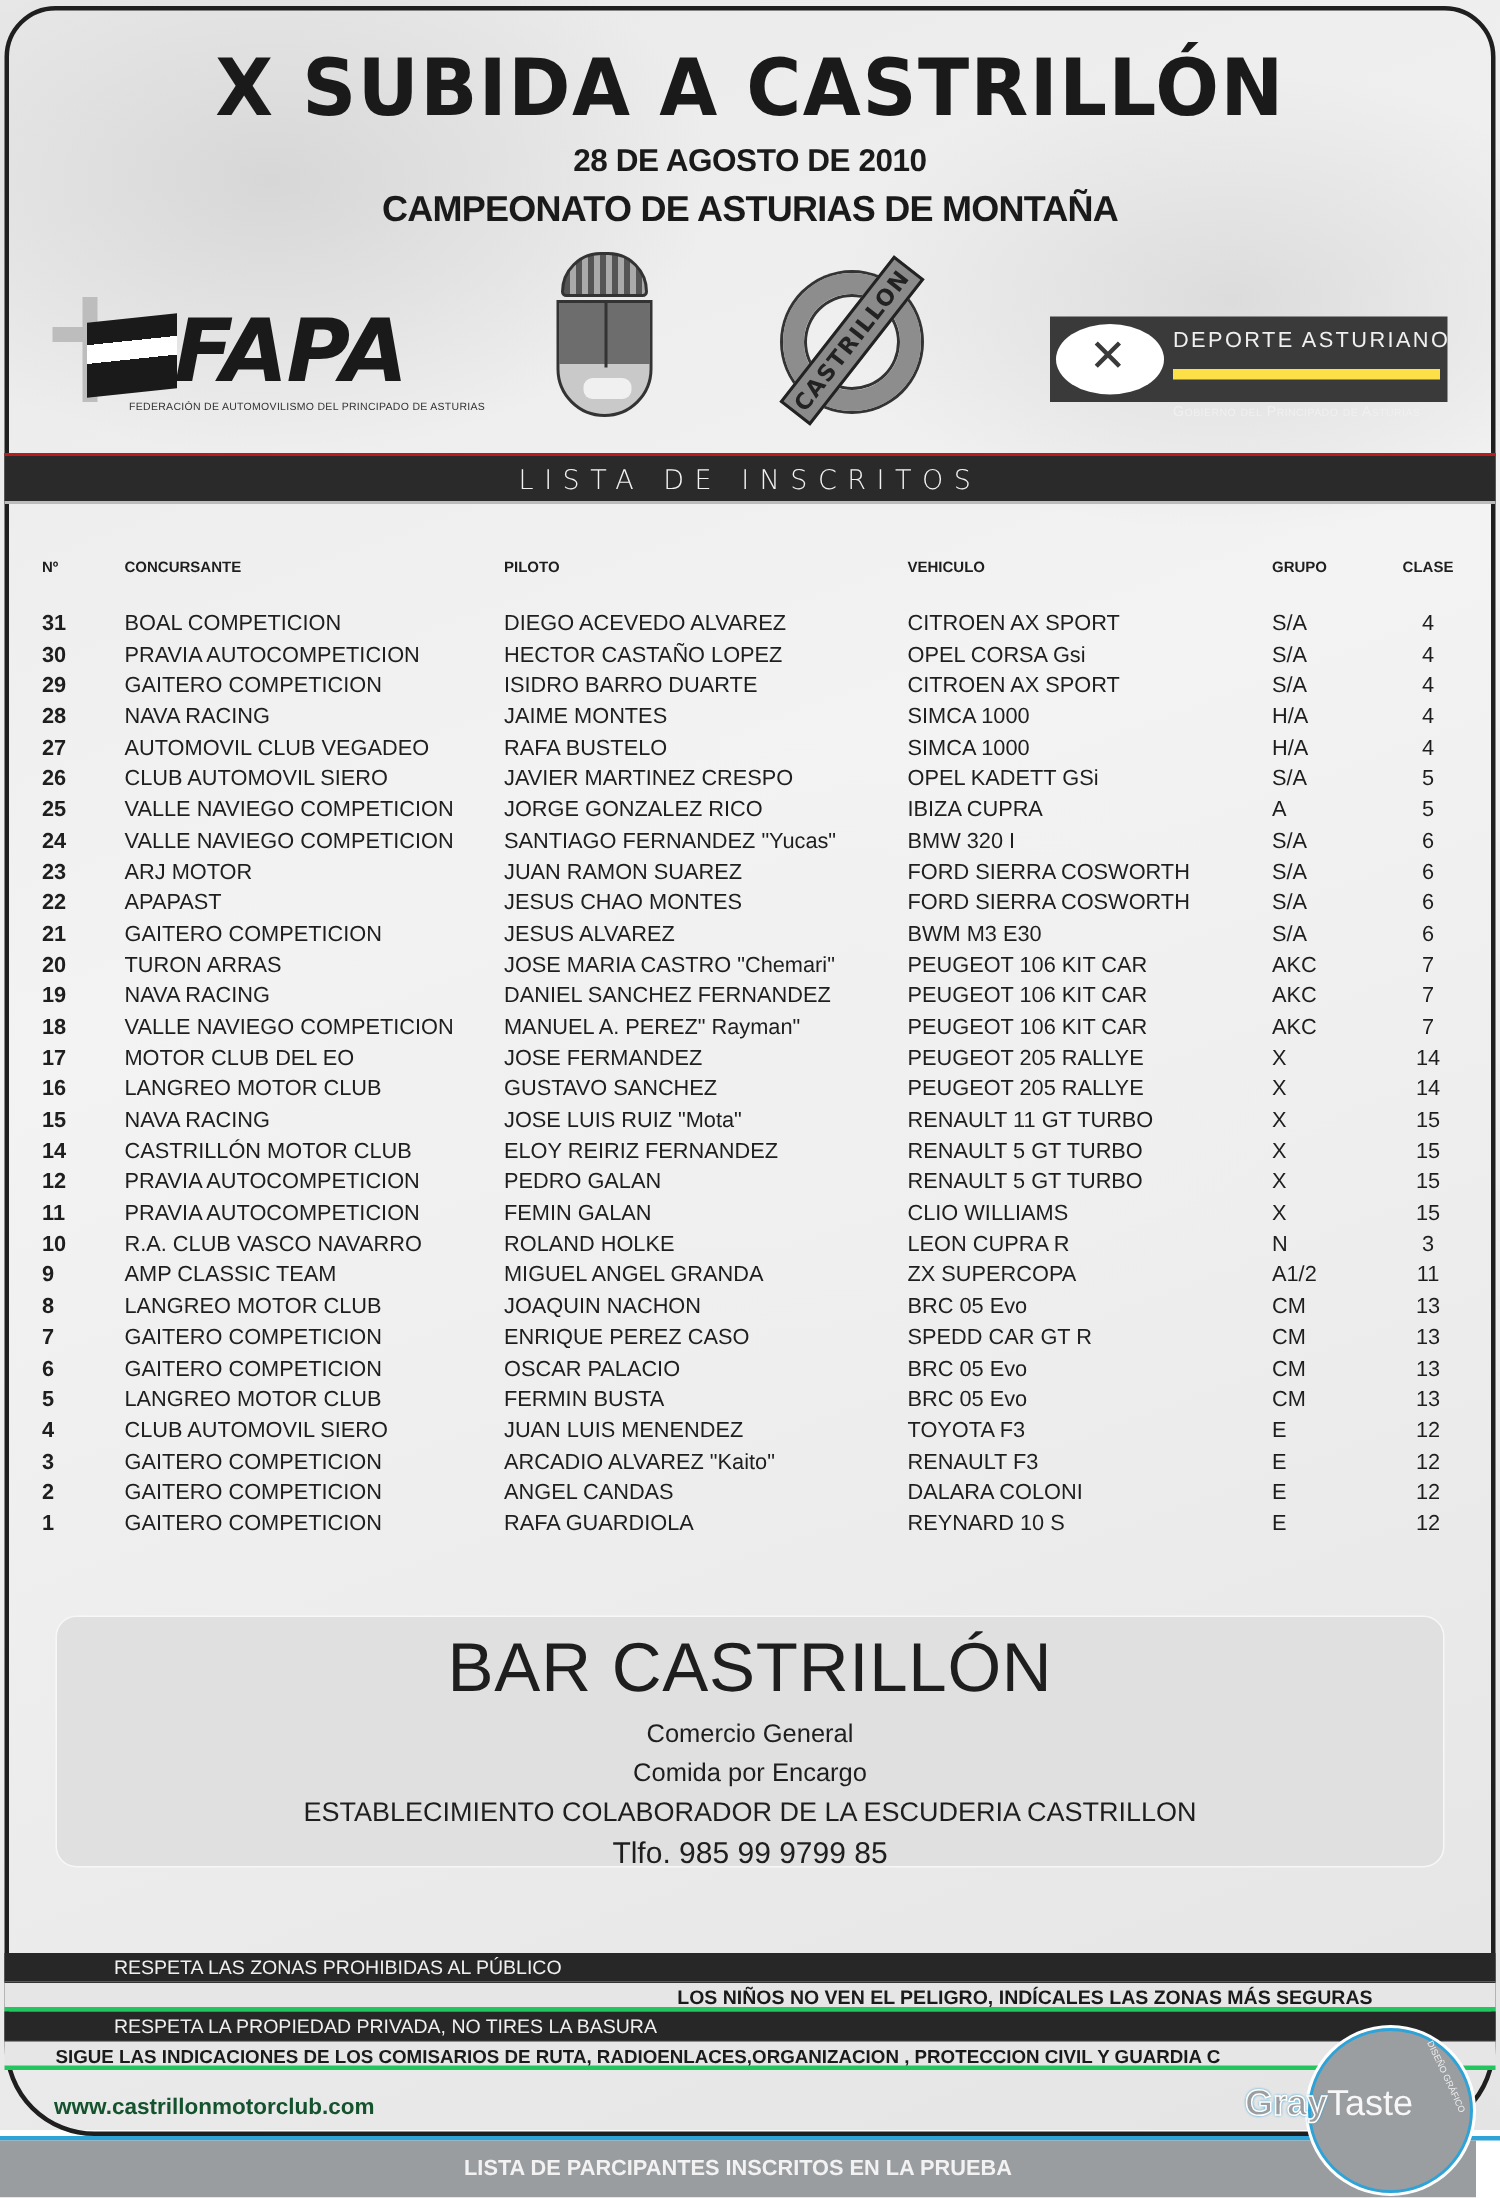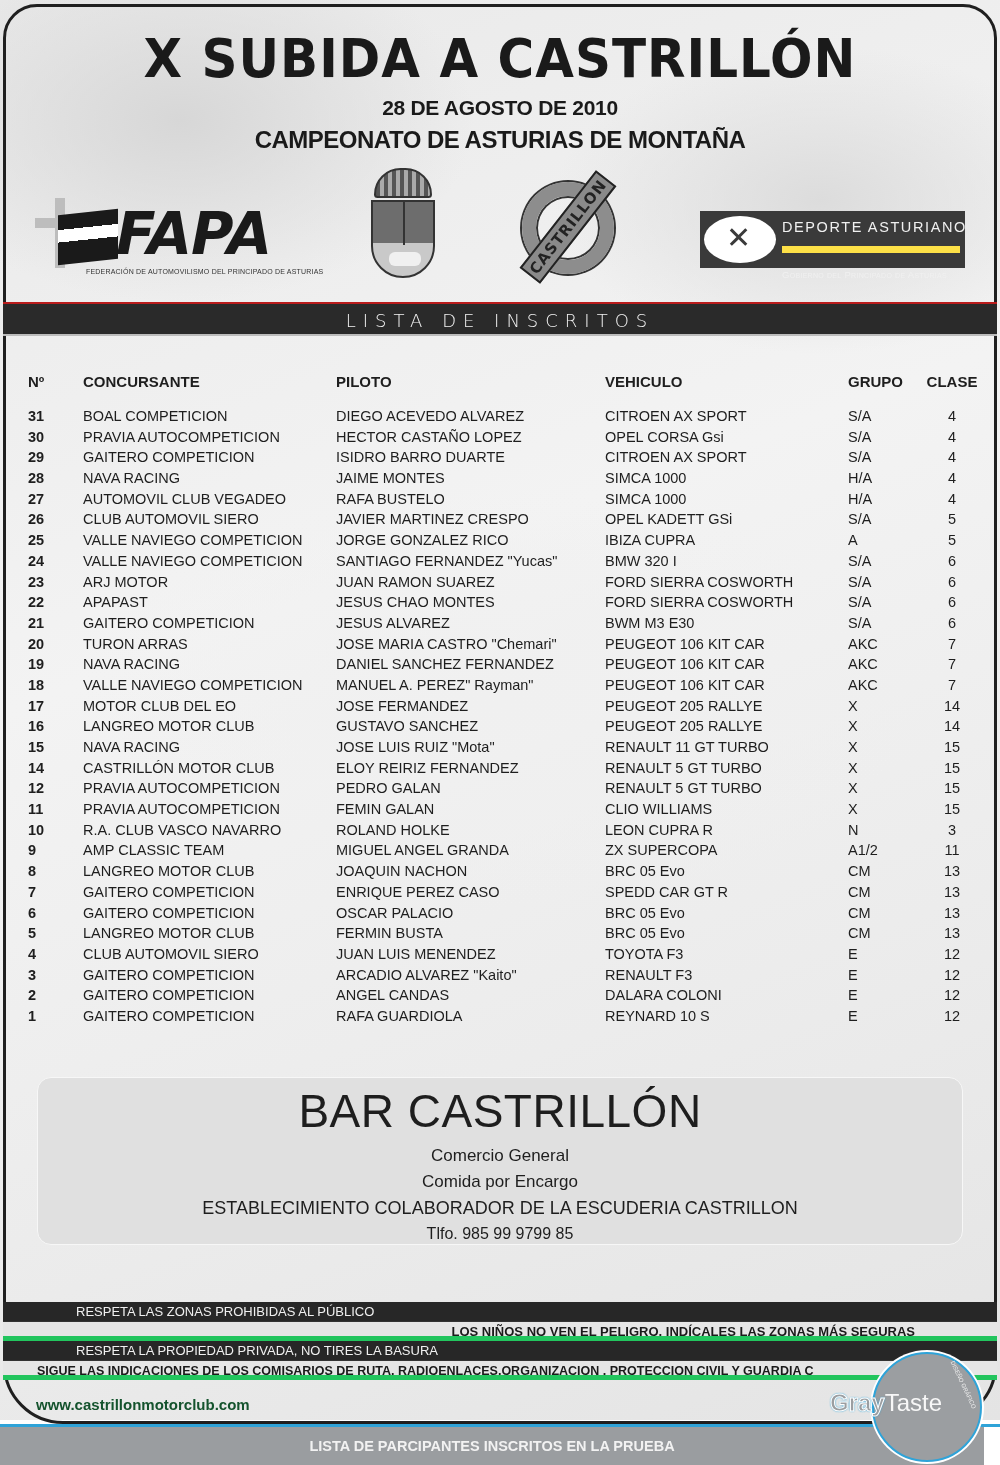--- a/index.html
+++ b/index.html
@@ -63,44 +63,44 @@
   .section-bar {
     position: absolute; left: 3px; top: 302px; width: 994px; height: 34px;
     background: #2a2a2a; color: #f2f2f2; text-align: center;
     font-size: 18px; letter-spacing: 7px; line-height: 34px; font-family: "DejaVu Sans", sans-serif; font-weight: 300;
     border-top: 2px solid #b91c1c; border-bottom: 2px solid #bcbcbc;
   }
 
   
   .entries { position: absolute; left: 0; top: 372px; width: 1000px; }
   .entries-head, .entry-row { position: relative; height: 20.7px; white-space: nowrap; }
-  .entries-head { height: 34px; font-weight: bold; font-size: 15px; }
+  .entries-head { height: 34px; font-weight: bold; font-size: 10px; }
   .entry-row { font-size: 14.5px; line-height: 20.7px; }
   .c { position: absolute; top: 0; }
   .c-no { left: 28px; width: 40px; font-weight: bold; }
   .c-conc { left: 83px; }
   .c-pil { left: 336px; }
   .c-veh { left: 605px; }
   .c-grp { left: 848px; width: 78px; text-align: left; }
   .c-cls { left: 922px; width: 60px; text-align: center; }
   .entries-head .c { top: 1px; }
 
   
   .bar-ad {
     position: absolute; left: 37px; top: 1077px; width: 926px; height: 168px;
     background: #e0e0e0; border: 1.5px solid #f7f7f7; border-radius: 14px; text-align: center;
   }
   .bar-name { position: absolute; left: 0; width: 100%; top: 6px; font-size: 46px; font-weight: normal; color: #1e1e1e; letter-spacing: 0.5px; }
   .bar-line { position: absolute; left: 0; width: 100%; font-size: 17px; color: #1e1e1e; }
-  .bar-l1 { top: 68px; } .bar-l2 { top: 94px; } .bar-l3 { top: 120px; font-size: 18px; } .bar-l4 { top: 147px; font-size: 16px; }
+  .bar-l1 { top: 68px; } .bar-l2 { top: 94px; } .bar-l3 { top: 120px; font-size: 18px; } .bar-l4 { top: 147px; font-size: 20px; }
 
   
   .stripe { position: absolute; left: 3px; width: 994px; height: 20px; font-size: 13px; line-height: 20px; white-space: nowrap; overflow: hidden; }
   .stripe-dark { background: #272727; color: #f0f0f0; }
-  .stripe-light { background: #e6e6e6; color: #1a1a1a; font-weight: bold; border-top: 1px solid #333; border-bottom: 5px solid #22c55e; }
+  .stripe-light { background: #e6e6e6; color: #1a1a1a; font-weight: bold; border-top: 1px solid #333; border-bottom: 3px solid #22c55e; }
   .s1 { top: 1302px; padding-left: 73px; }
   .s2 { top: 1321px; text-align: right; padding-right: 82px; }
   .s3 { top: 1341px; padding-left: 73px; }
   .s4 { top: 1360px; padding-left: 34px; font-size: 12.5px; }
 
   .website { position: absolute; left: 0; width: 1000px; top: 1396px; text-align: left; font-weight: bold; font-size: 15px; color: #14532d; margin-left: 36px; }
 
   
   .footer-line { position: absolute; left: 0; top: 1424px; width: 1000px; height: 3px; background: #2fa3d8; }
   .footer-band { position: absolute; left: 0; top: 1427px; width: 984px; height: 38px; background: #9a9da0; color: #f2f2f2; text-align: center; font-size: 14.5px; font-weight: bold; line-height: 38px; }

